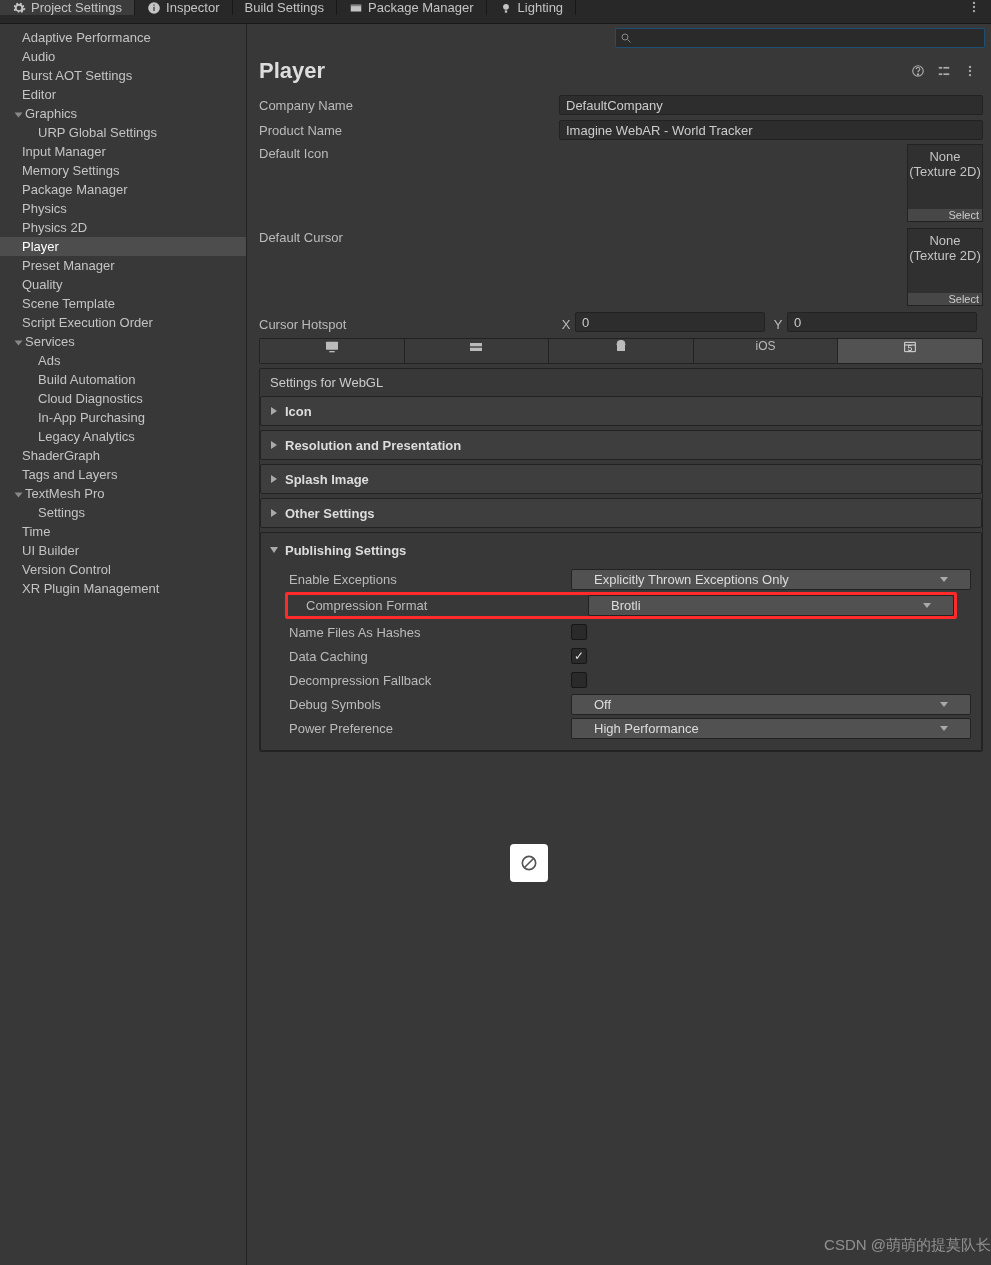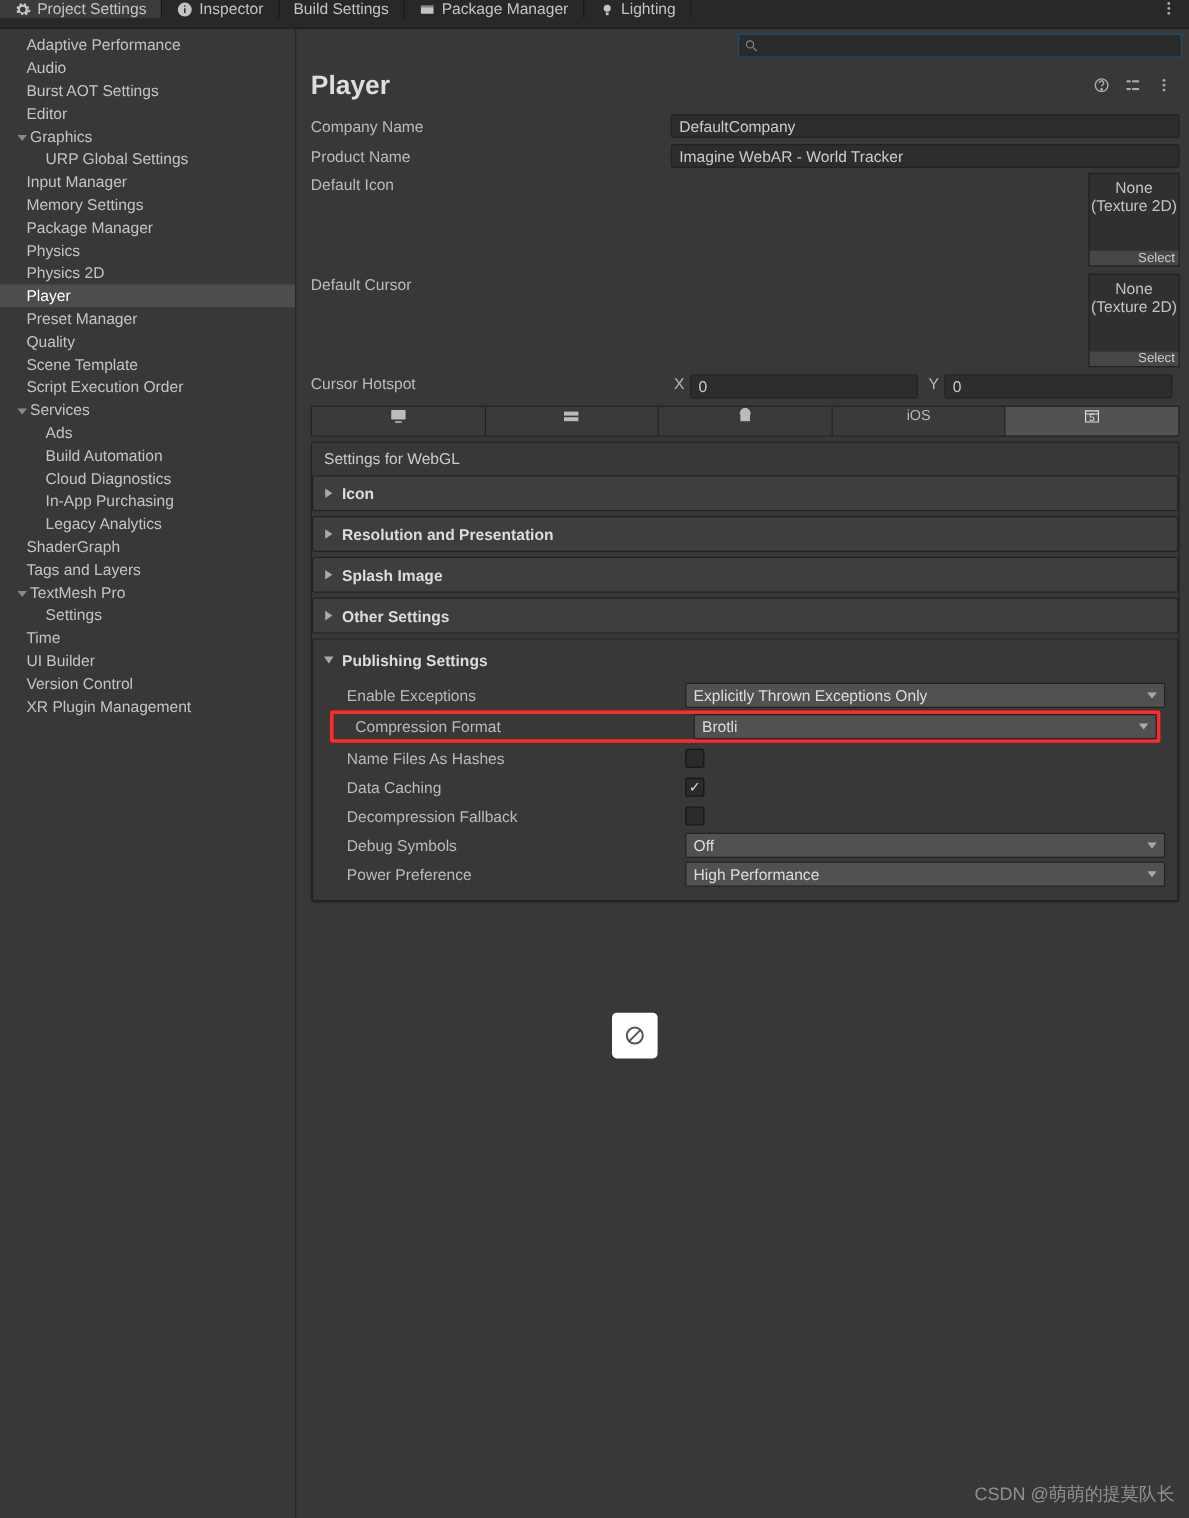--- a/index.html
+++ b/index.html
@@ -29,50 +29,50 @@
   .row{display:flex;align-items:center;min-height:22px;margin-bottom:3px}
   .row .lbl{width:300px;color:#bbb}
   .row .val{flex:1}
   .txt-in{width:100%;height:20px;background:#2d2d2d;border:1px solid #222;color:#ccc;padding:0 6px;border-radius:2px}
   .tex-row{display:flex;align-items:flex-start;margin-bottom:6px}
   .tex-row .lbl{width:300px;color:#bbb;padding-top:2px}
   .tex-row .sp{flex:1}
   .tex-box{width:76px;height:78px;background:#303030;border:1px solid #222;color:#999;font-size:11px;text-align:center;position:relative}
   .tex-box .t1{padding-top:4px}
   .tex-box .sel{position:absolute;bottom:0;right:0;left:0;background:#474747;font-size:11px;text-align:right;padding:0 3px;color:#ccc}
-  .vec-row{display:flex;align-items:flex-start;margin-bottom:6px}
+  .vec-row{display:flex;align-items:flex-end;margin-bottom:6px}
   .vec-row .lbl{width:300px;color:#bbb}
   .vec-row .ax{width:14px;text-align:center;color:#bbb}
   .vec-row .num{flex:1;height:20px;background:#2d2d2d;border:1px solid #222;color:#ccc;padding:0 6px;margin:0 6px 0 2px;border-radius:2px}
   .plat-tabs{display:flex;border:1px solid #222;border-radius:2px;overflow:hidden;margin-bottom:4px}
   .plat-tab{flex:1;height:24px;background:#3a3a3a;border-right:1px solid #222;display:flex;align-items:flex-start;justify-content:center;cursor:pointer}
   .plat-tab:last-child{border-right:none}
   .plat-tab.active{background:#525252}
   .plat-tab svg{width:16px;height:16px;fill:#bbb}
   .plat-tab .ios{font-size:12px;color:#bbb}
   .section-box{border:1px solid #222;border-radius:2px;margin-bottom:8px}
   .sec-title{padding:6px 10px;color:#ccc;font-size:13px}
   .fold-head{display:flex;align-items:center;height:30px;padding:0 10px;background:#3e3e3e;border:1px solid #222;border-radius:2px;margin-bottom:4px;cursor:pointer}
   .fold-head .arr{width:0;height:0;border-top:4px solid transparent;border-bottom:4px solid transparent;border-left:6px solid #aaa;margin-right:8px}
   .fold-head.open .arr{transform:rotate(90deg)}
   .fold-head .t{font-weight:600;color:#ddd}
   .pub{border:1px solid #222;border-radius:2px;padding:6px 10px 10px 10px;margin-top:4px}
   .pub .fold-head{border:none;background:transparent;height:22px;padding:0;margin-bottom:6px}
   .prow{display:flex;align-items:center;min-height:24px}
   .prow .pl{width:300px;padding-left:18px;color:#bbb}
   .prow .pv{flex:1}
-  .dd{height:21px;background:#515151;border:1px solid #222;border-radius:2px;display:flex;align-items:center;padding:0 6px;position:relative;cursor:pointer}
+  .dd{height:21px;background:#515151;border:1px solid #222;border-radius:2px;display:flex;align-items:center;padding:0 22px;position:relative;cursor:pointer}
   .dd .dt{flex:1;color:#ddd}
   .dd .da{width:0;height:0;border-left:4px solid transparent;border-right:4px solid transparent;border-top:5px solid #aaa}
   .chk{width:16px;height:16px;background:#2a2a2a;border:1px solid #161616;border-radius:2px;display:flex;align-items:center;justify-content:center}
   .chk.on::after{content:"✓";color:#ddd;font-size:12px;line-height:1}
-  .hl-row{border:3px solid #ff2b2b;border-radius:2px;margin:1px 4px}
+  .hl-row{border:3px solid #ff2b2b;border-radius:2px;margin:1px 14px}
   .white-box{position:absolute;left:510px;top:844px;width:38px;height:38px;background:#fff;border-radius:4px;display:flex;align-items:center;justify-content:center}
   .white-box svg{width:20px;height:20px}
-  .watermark{position:absolute;right:12px;bottom:10px;color:rgba(230,230,230,.5);font-size:15px}
+  .watermark{position:absolute;right:0;bottom:10px;color:rgba(230,230,230,.5);font-size:15px}
 </style>
 </head>
 <body>
 
 <div class="tabs">
   <div class="tab active">
     <span class="ic">
         <svg viewBox="0 0 24 24" fill="currentColor">
           <path d="M12 8a4 4 0 100 8 4 4 0 000-8zm9 4l2 1-1 3-2-.5a8 8 0 01-1.5 1.5l.5 2-3 1-1-2h-2l-1 2-3-1 .5-2A8 8 0 016 16.5L4 17l-1-3 2-1v-2L3 10l1-3 2 .5A8 8 0 017.5 6L7 4l3-1 1 2h2l1-2 3 1-.5 2A8 8 0 0118 7.5l2-.5 1 3-2 1v2z"></path>
         </svg>

